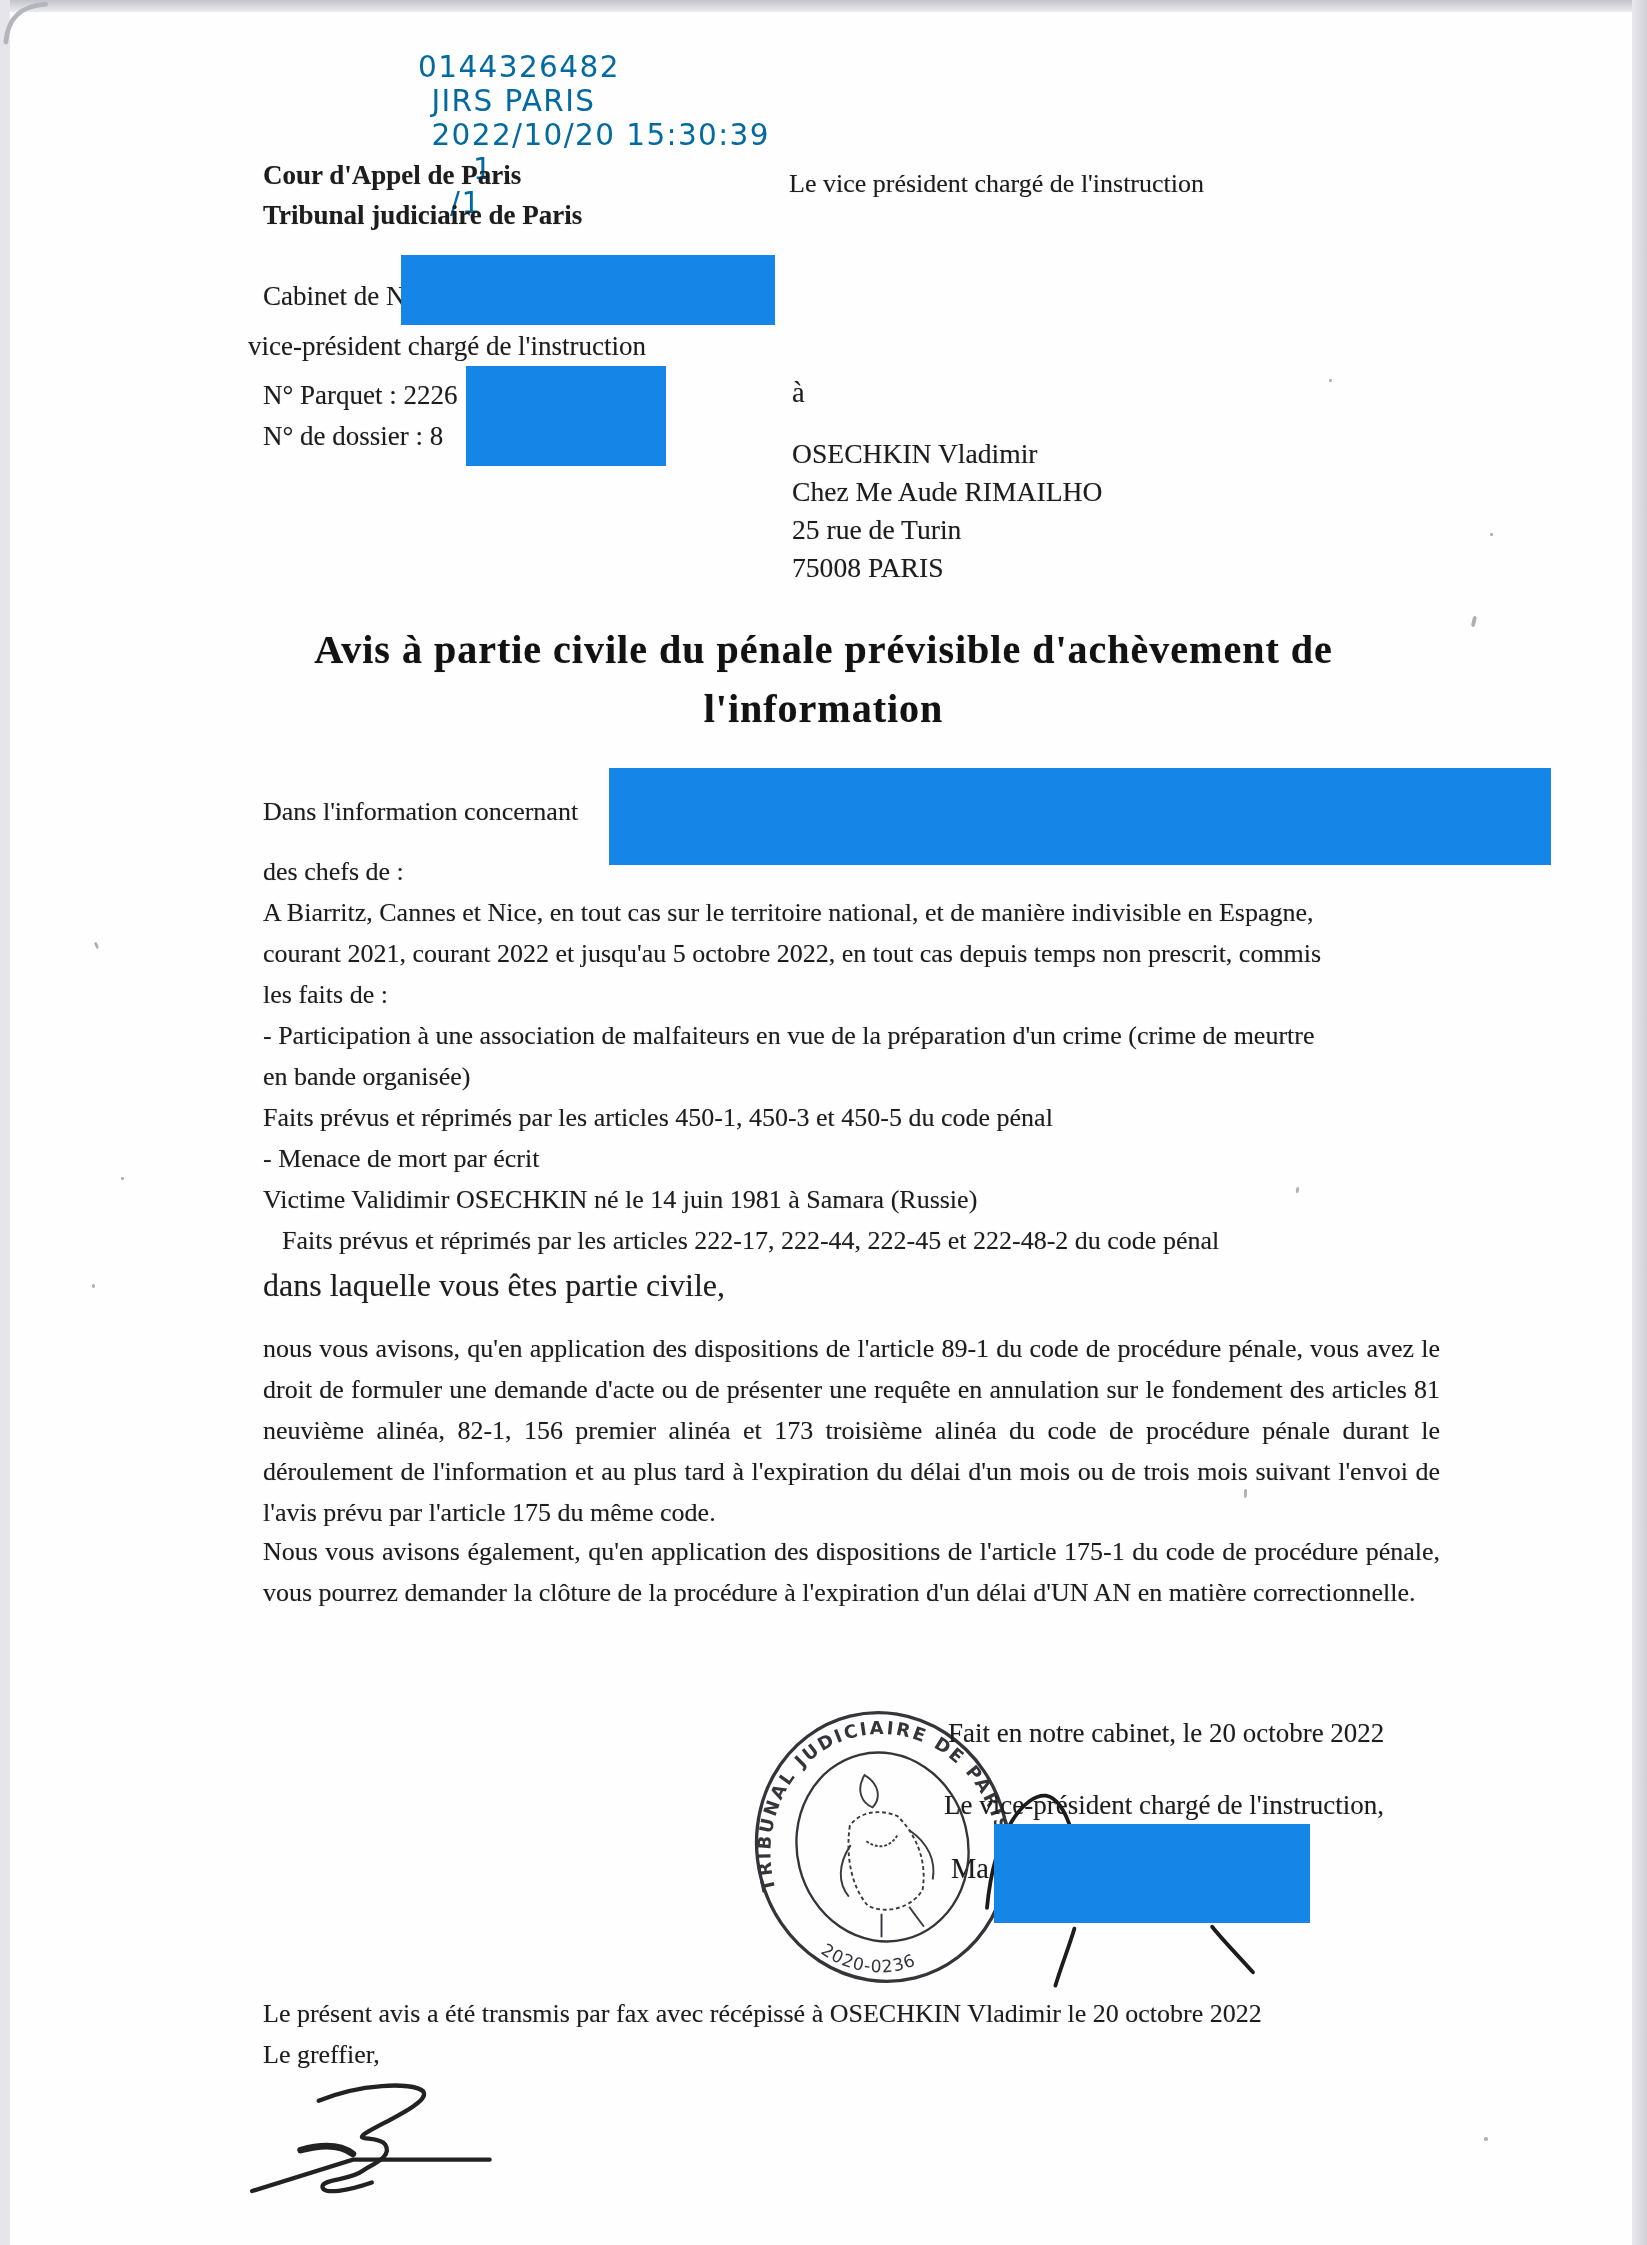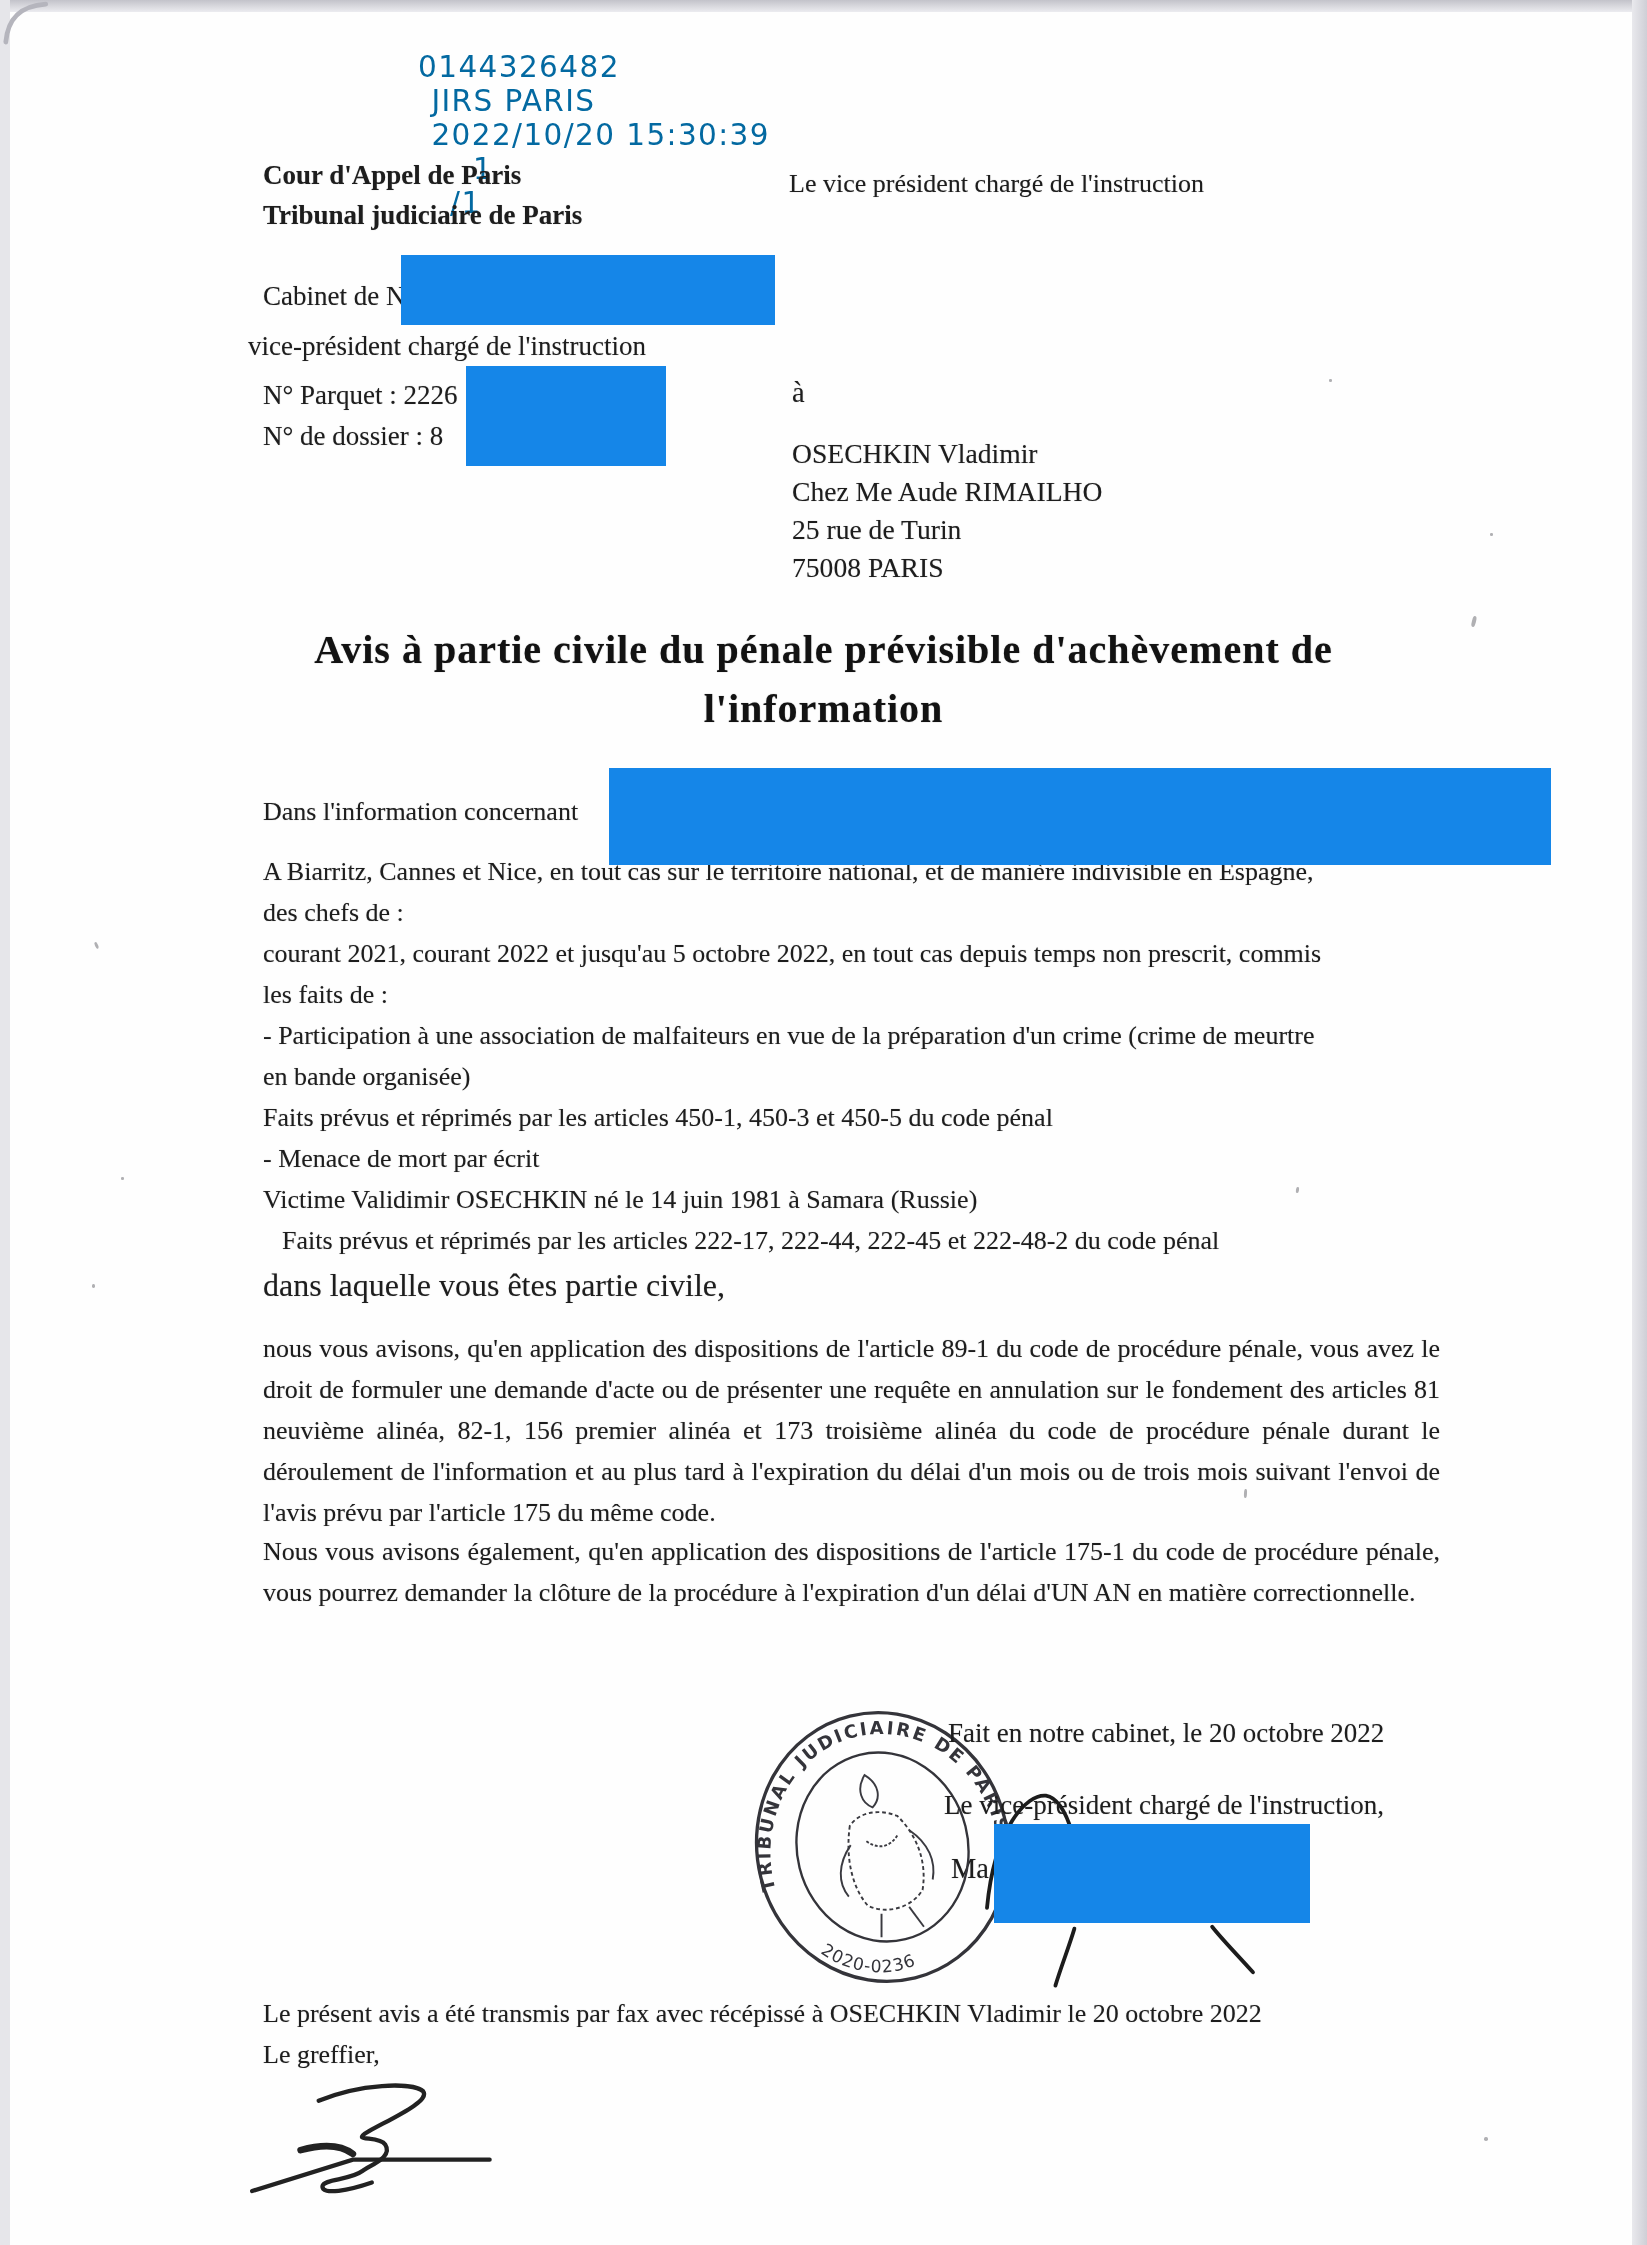--- a/index.html
+++ b/index.html
@@ -78,22 +78,22 @@
 
   <div class="title">
     <div>Avis à partie civile du pénale prévisible d'achèvement de</div>
     <div>l'information</div>
   </div>
 
   <div class="txt nowrap" style="left:263px;top:797px;font-size:26px;">Dans l'information concernant</div>
   <div class="redact" style="left:609px;top:768px;width:942px;height:97px;"></div>
 
   <div class="charges">
+    <div class="nowrap txt" style="position:static;">des chefs de :</div>
     <div class="nowrap txt" style="position:static;">A Biarritz, Cannes et Nice, en tout cas sur le territoire national, et de manière indivisible en Espagne,</div>
-    <div class="nowrap txt" style="position:static;">des chefs de :</div>
     <div class="nowrap txt" style="position:static;font-family:Liberation Serif, serif;">courant 2021, courant 2022 et jusqu'au 5 octobre 2022, en tout cas depuis temps non prescrit, commis</div>
     <div class="nowrap txt" style="position:static;">les faits de :</div>
     <div class="nowrap txt" style="position:static;">- Participation à une association de malfaiteurs en vue de la préparation d'un crime (crime de meurtre</div>
     <div class="nowrap txt" style="position:static;">en bande organisée)</div>
     <div class="nowrap txt" style="position:static;">Faits prévus et réprimés par les articles 450-1, 450-3 et 450-5 du code pénal</div>
     <div class="nowrap txt" style="position:static;">- Menace de mort par écrit</div>
     <div class="nowrap txt" style="position:static;">Victime Validimir OSECHKIN né le 14 juin 1981 à Samara (Russie)</div>
     <div class="nowrap txt" style="position:static;margin-left:19px;">Faits prévus et réprimés par les articles 222-17, 222-44, 222-45 et 222-48-2 du code pénal</div>
   </div>
 

